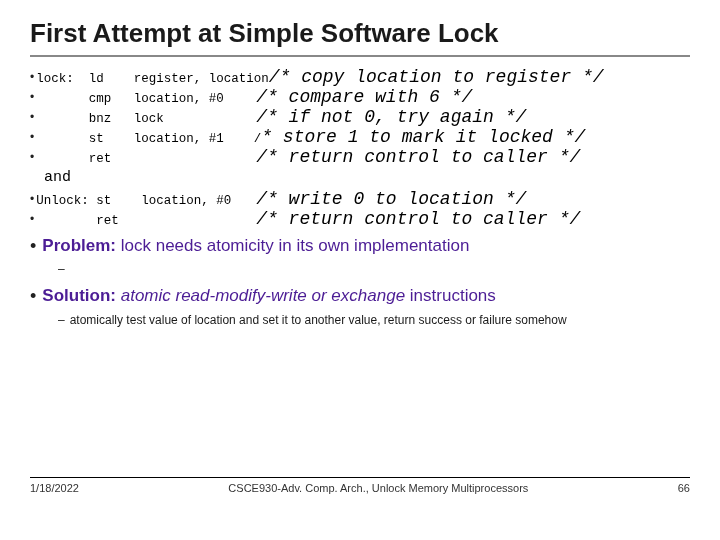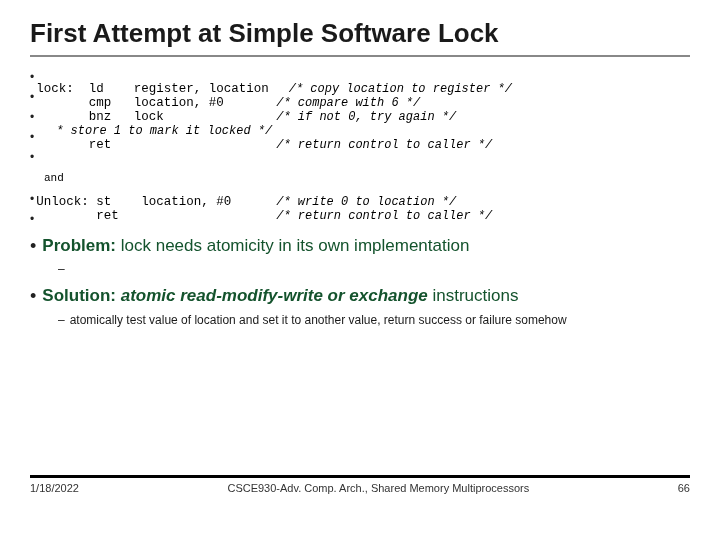--- a/index.html
+++ b/index.html
@@ -42,54 +42,52 @@
       align-items: baseline;
     }
     .code-left {
       min-width: 220px;
       font-family: 'Courier New', Courier, monospace;
       font-size: 12.5px;
       color: #000;
     }
     .code-right {
       font-family: 'Courier New', Courier, monospace;
-      font-size: 12px;
+      font-size: 18px;
       color: #000;
       font-style: italic;
-      margin-left: 20px;
     }
     .and-line {
       font-family: 'Courier New', Courier, monospace;
-      font-size: 11px;
+      font-size: 15px;
       line-height: 22px;
       color: #000;
       margin-left: 0px;
     }
     .main-bullet {
       display: flex;
       flex-direction: row;
       align-items: flex-start;
       margin-top: 6px;
       margin-bottom: 2px;
     }
     .main-bullet-dot {
       font-size: 18px;
       color: #222;
       margin-right: 6px;
       line-height: 1.3;
       flex-shrink: 0;
     }
     .main-bullet-text {
       font-size: 17px;
-      color: #14532d;
+      color: #4c1d95;
       line-height: 1.3;
     }
     .main-bullet-text em {
       font-style: italic;
-      font-weight: bold;
     }
     .sub-bullet {
       display: flex;
       flex-direction: row;
       align-items: flex-start;
       margin-left: 28px;
       margin-top: 1px;
       margin-bottom: 1px;
     }
     .sub-bullet-dash {
@@ -102,21 +100,21 @@
     .sub-bullet-text {
       font-size: 12px;
       color: #1a1a1a;
       line-height: 1.4;
     }
     .footer {
       display: flex;
       flex-direction: row;
       justify-content: space-between;
       align-items: center;
-      border-top: 3px solid #000000;
+      border-top: 1px solid #000000;
       padding-top: 4px;
       margin-top: 4px;
     }
     .footer-left {
       font-size: 11px;
       color: #333;
     }
     .footer-center {
       font-size: 11px;
       color: #333;
@@ -165,20 +163,21 @@
         </div>
         <div class="code-row">
           <span class="code-left">&nbsp;&nbsp;&nbsp;&nbsp;&nbsp;&nbsp;&nbsp;cmp&nbsp;&nbsp;&nbsp;location,&nbsp;#0</span>
           <span class="code-right">/* compare with 6 */</span>
         </div>
         <div class="code-row">
           <span class="code-left">&nbsp;&nbsp;&nbsp;&nbsp;&nbsp;&nbsp;&nbsp;bnz&nbsp;&nbsp;&nbsp;lock</span>
           <span class="code-right">/* if not 0, try again */</span>
         </div>
         <div class="code-row">
+          <span class="code-left">&nbsp;&nbsp;&nbsp;&nbsp;&nbsp;&nbsp;&nbsp;st&nbsp;&nbsp;&nbsp;&nbsp;location,&nbsp;#1&nbsp;&nbsp;&nbsp;&nbsp;/</span>
           <span class="code-right">* store 1 to mark it locked */</span>
         </div>
         <div class="code-row">
           <span class="code-left">&nbsp;&nbsp;&nbsp;&nbsp;&nbsp;&nbsp;&nbsp;ret</span>
           <span class="code-right">/* return control to caller */</span>
         </div>
       </div>
     </div>
 
     <div style="display:flex;flex-direction:row;margin-bottom:0;">
@@ -221,18 +220,18 @@
     </div>
     <div class="sub-bullet">
       <span class="sub-bullet-dash">–</span>
       <span class="sub-bullet-text">atomically test value of location and set it to another value, return success or failure somehow</span>
     </div>
 
     <div style="flex:1;"></div>
 
     <div class="footer">
       <span class="footer-left">1/18/2022</span>
-      <span class="footer-center">CSCE930-Adv. Comp. Arch., Shared Memory Multiprocessors</span>
+      <span class="footer-center">CSCE930-Adv. Comp. Arch., Unlock Memory Multiprocessors</span>
       <span class="footer-right">66</span>
     </div>
 
   </div>
 </div>
 
 </body></html>

